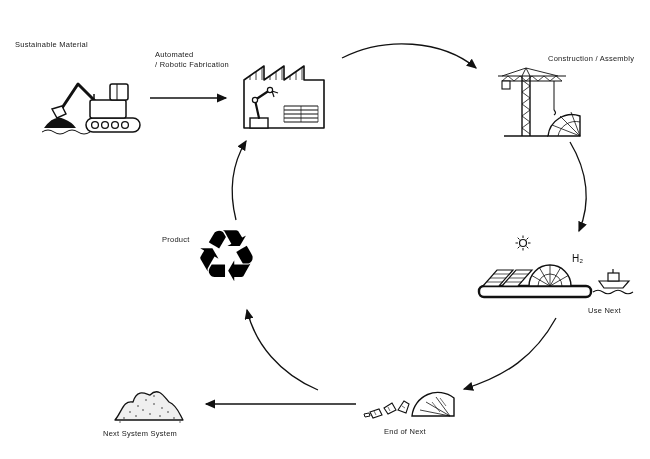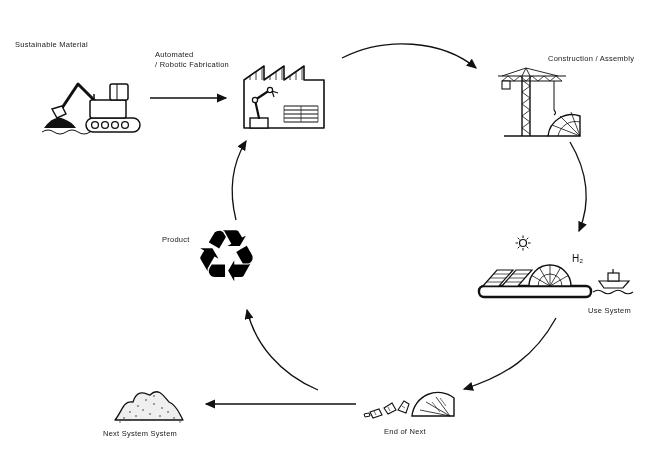--- a/index.html
+++ b/index.html
@@ -114,21 +114,21 @@
       <path d="M61,52 A12,12 0 0 1 85,52" fill="none" stroke="#111" stroke-width="0.8"></path>
       <circle cx="46" cy="9" r="3.5" fill="none" stroke="#111" stroke-width="1.2"></circle>
       <path d="M46,1.5 V4 M46,14 V16.5 M38.5,9 H41 M51,9 H53.5 M40.7,3.7 l1.8,1.8 M49.5,12.5 l1.8,1.8 M51.3,3.7 l-1.8,1.8 M42.5,12.5 l-1.8,1.8" fill="none" stroke="#111" stroke-width="1"></path>
       <path d="M122,47 H152 L146,54 H127 Z" fill="#fff" stroke="#111" stroke-width="1.2"></path>
       <rect x="131" y="39" width="11" height="8" fill="#fff" stroke="#111" stroke-width="1.2"></rect>
       <line x1="136" y1="35" x2="136" y2="39" stroke="#111" stroke-width="1.2"></line>
       <path d="M116,58 q5,-3.5 10,0 t10,0 t10,0 t10,0" fill="none" stroke="#111" stroke-width="1.1"></path>
     </svg>
     <span class="h2">H₂</span>
   </div>
-  <span class="lbl" style="left:588px; top:306px;">Use System</span>
+  <span class="lbl" style="left:588px; top:306px;">Use Next</span>
 
   <div class="icon" style="left:362px; top:368px;">
     <svg width="98" height="54" viewBox="0 0 98 54">
       <path d="M50,48 A26,26 0 0 1 92,30 V48 Z" fill="#fff" stroke="#111" stroke-width="1.4"></path>
       <path d="M88,48 L58,42 M88,48 L64,34 M88,48 L74,29" fill="none" stroke="#111" stroke-width="0.8"></path>
       <path d="M78,30 l6,8 M70,34 l8,10" fill="none" stroke="#111" stroke-width="0.6"></path>
       <path d="M2,46 l5,-1 l1,3 l-5,1 z" fill="#fff" stroke="#111" stroke-width="1"></path>
       <path d="M8,44 l9,-3 l3,6 l-9,3 z" fill="#fff" stroke="#111" stroke-width="1.1"></path>
       <path d="M22,40 l8,-5 l4,7 l-8,4 z" fill="#fff" stroke="#111" stroke-width="1.1"></path>
       <path d="M36,42 l6,-9 l5,3 l-3,9 z" fill="#fff" stroke="#111" stroke-width="1.1"></path>

